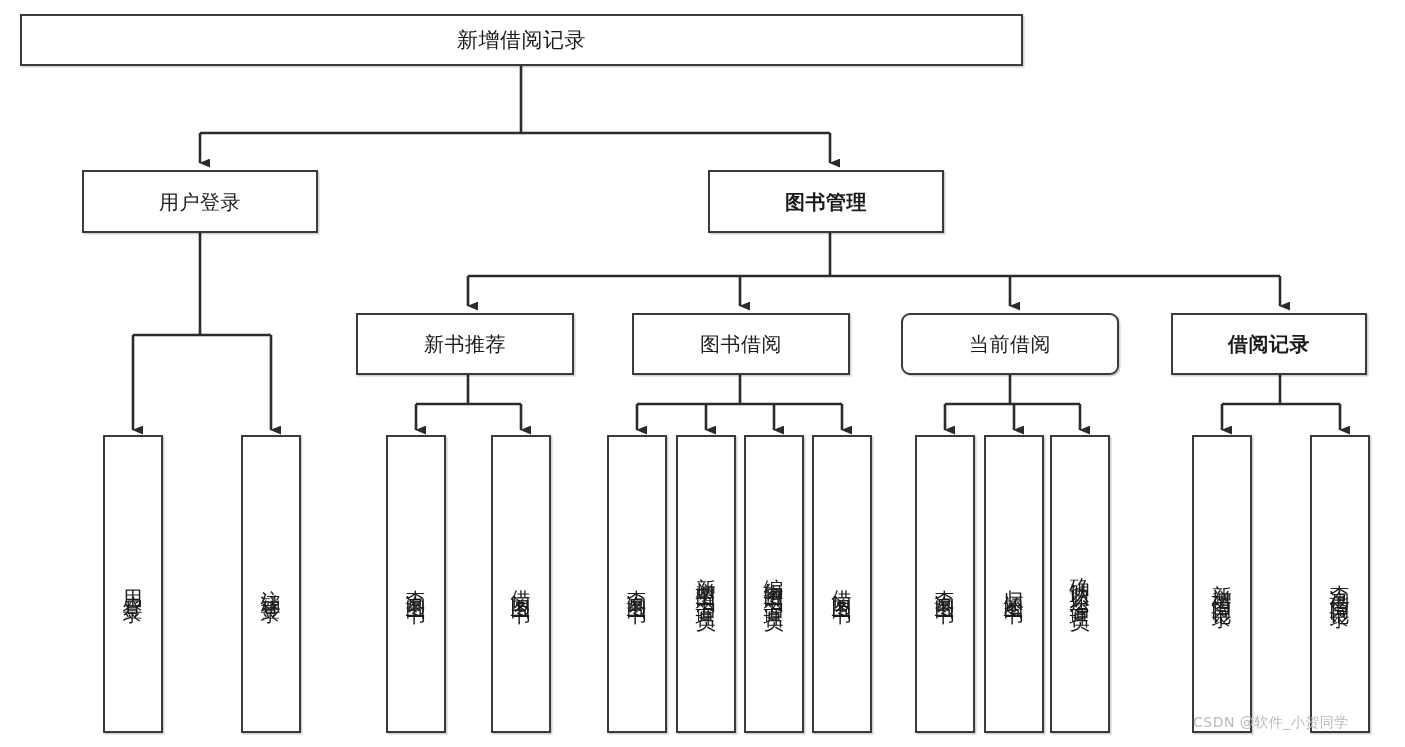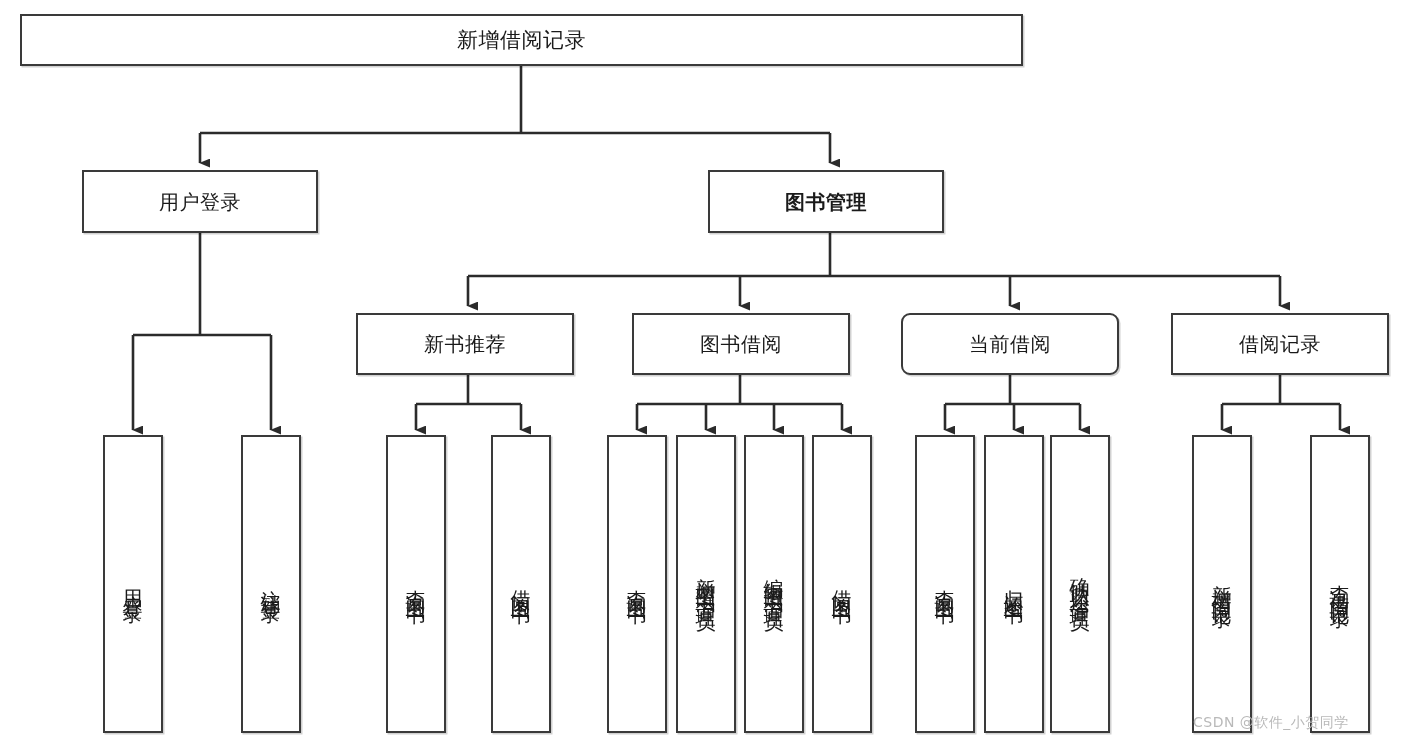--- a/index.html
+++ b/index.html
@@ -137,21 +137,21 @@
   </div>
 
   <div class="node-box" style="left:632px; top:313px; width:218px; height:62px;">
     <span class="node-label-h">图书借阅</span>
   </div>
 
   <div class="node-box" style="left:901px; top:313px; width:218px; height:62px;border-radius:9px;">
     <span class="node-label-h">当前借阅</span>
   </div>
 
-  <div class="node-box" style="left:1171px; top:313px; width:218px; height:62px;">
+  <div class="node-box" style="left:1171px; top:313px; width:196px; height:62px;font-weight:bold;">
     <span class="node-label-h">借阅记录</span>
   </div>
 
   <div class="node-box" style="left:103px; top:435px; width:60px; height:298px;">
     <span class="node-label-v">用户登录</span>
   </div>
 
   <div class="node-box" style="left:241px; top:435px; width:60px; height:298px;">
     <span class="node-label-v">注销登录</span>
   </div>

